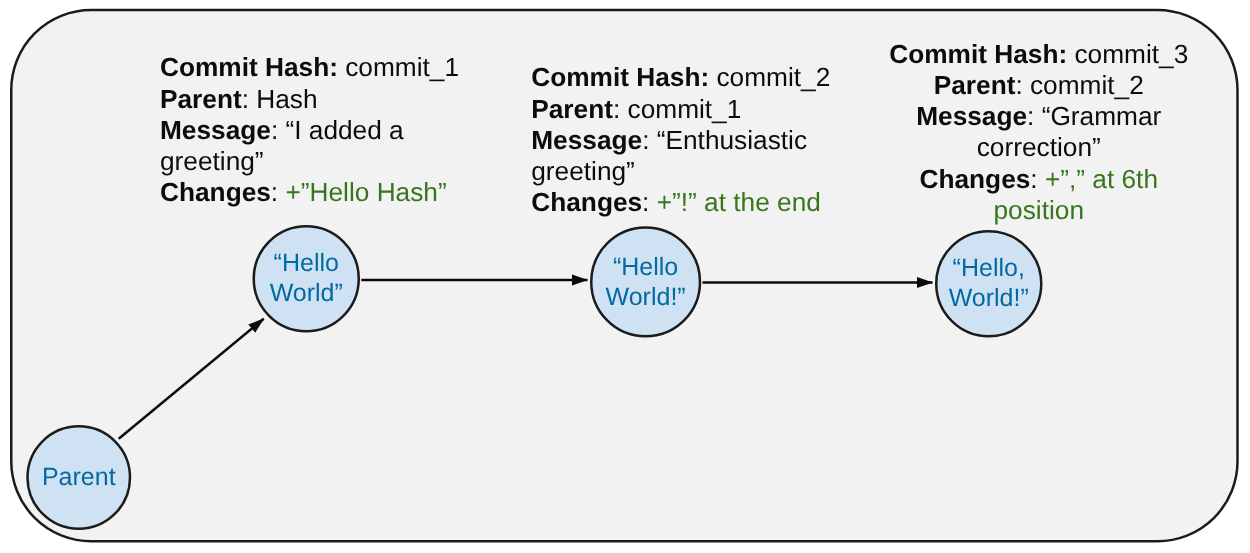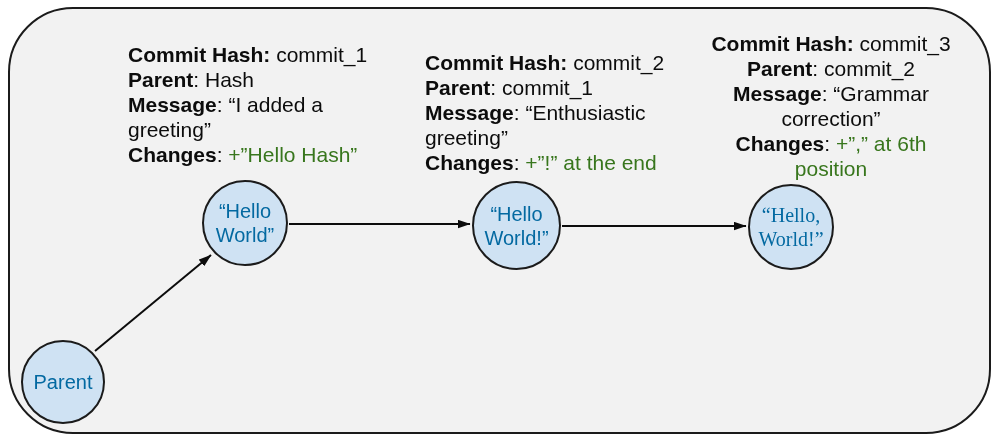--- a/index.html
+++ b/index.html
@@ -19,21 +19,21 @@
     border:2px solid #1b1b1b;box-sizing:border-box;
     display:flex;align-items:center;justify-content:center;
   }
   .node-label{
     text-align:center;white-space:pre-line;
     font-size:20px;line-height:24px;color:#0369a1;
   }
   .node-0{left:21px;top:340px;width:84px;height:84px;}
   .node-1{left:202px;top:180px;width:86px;height:86px;}
   .node-2{left:472px;top:181px;width:89px;height:89px;}
-  .node-3{left:748px;top:184px;width:86px;height:86px;font-family:Liberation Serif, serif;}
+  .node-3{left:748px;top:184px;width:86px;height:86px;}
   .annot{
     position:absolute;z-index:2;white-space:pre-wrap;
     font-size:21px;line-height:25px;color:#0c0c0c;
   }
   .annot-0{left:128px;top:42px;width:292px;}
   .annot-1{left:425px;top:50px;width:292px;}
   .annot-2{left:688px;top:31px;width:286px;text-align:center;}
   .seg-b{font-weight:bold;}
   .seg-n{font-weight:normal;}
   .seg-g{color:var(--green,#38761d);}

